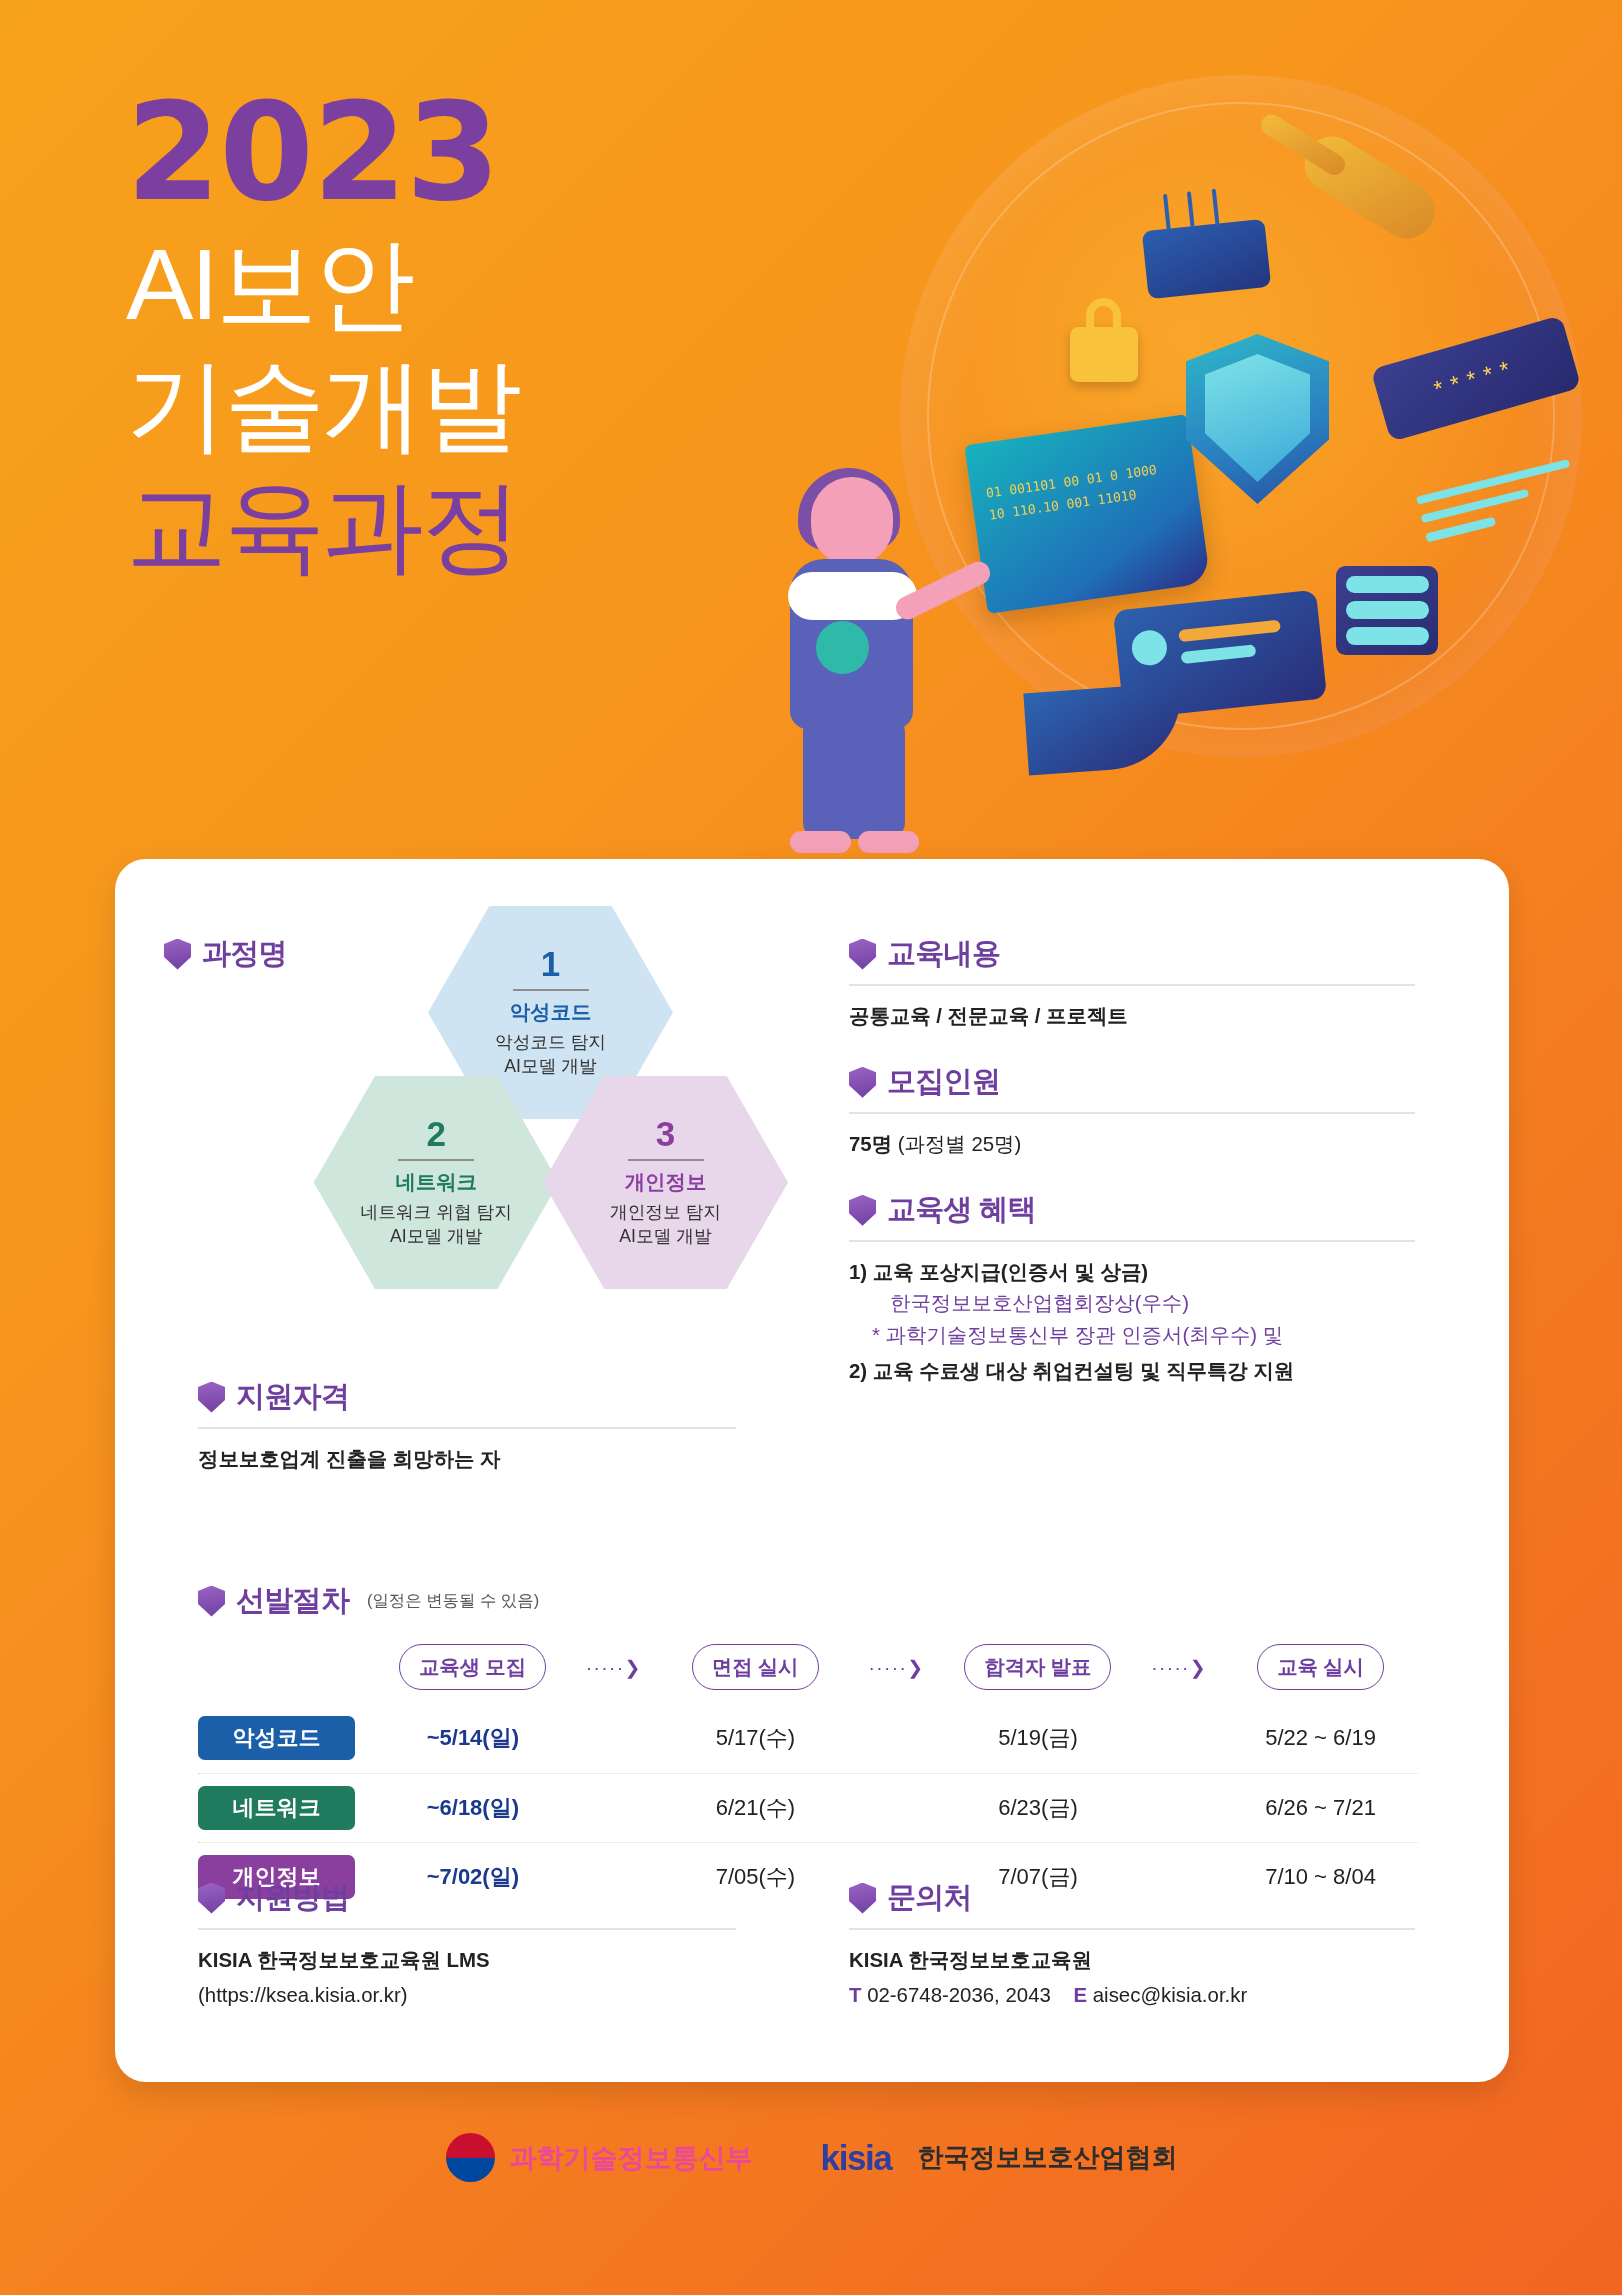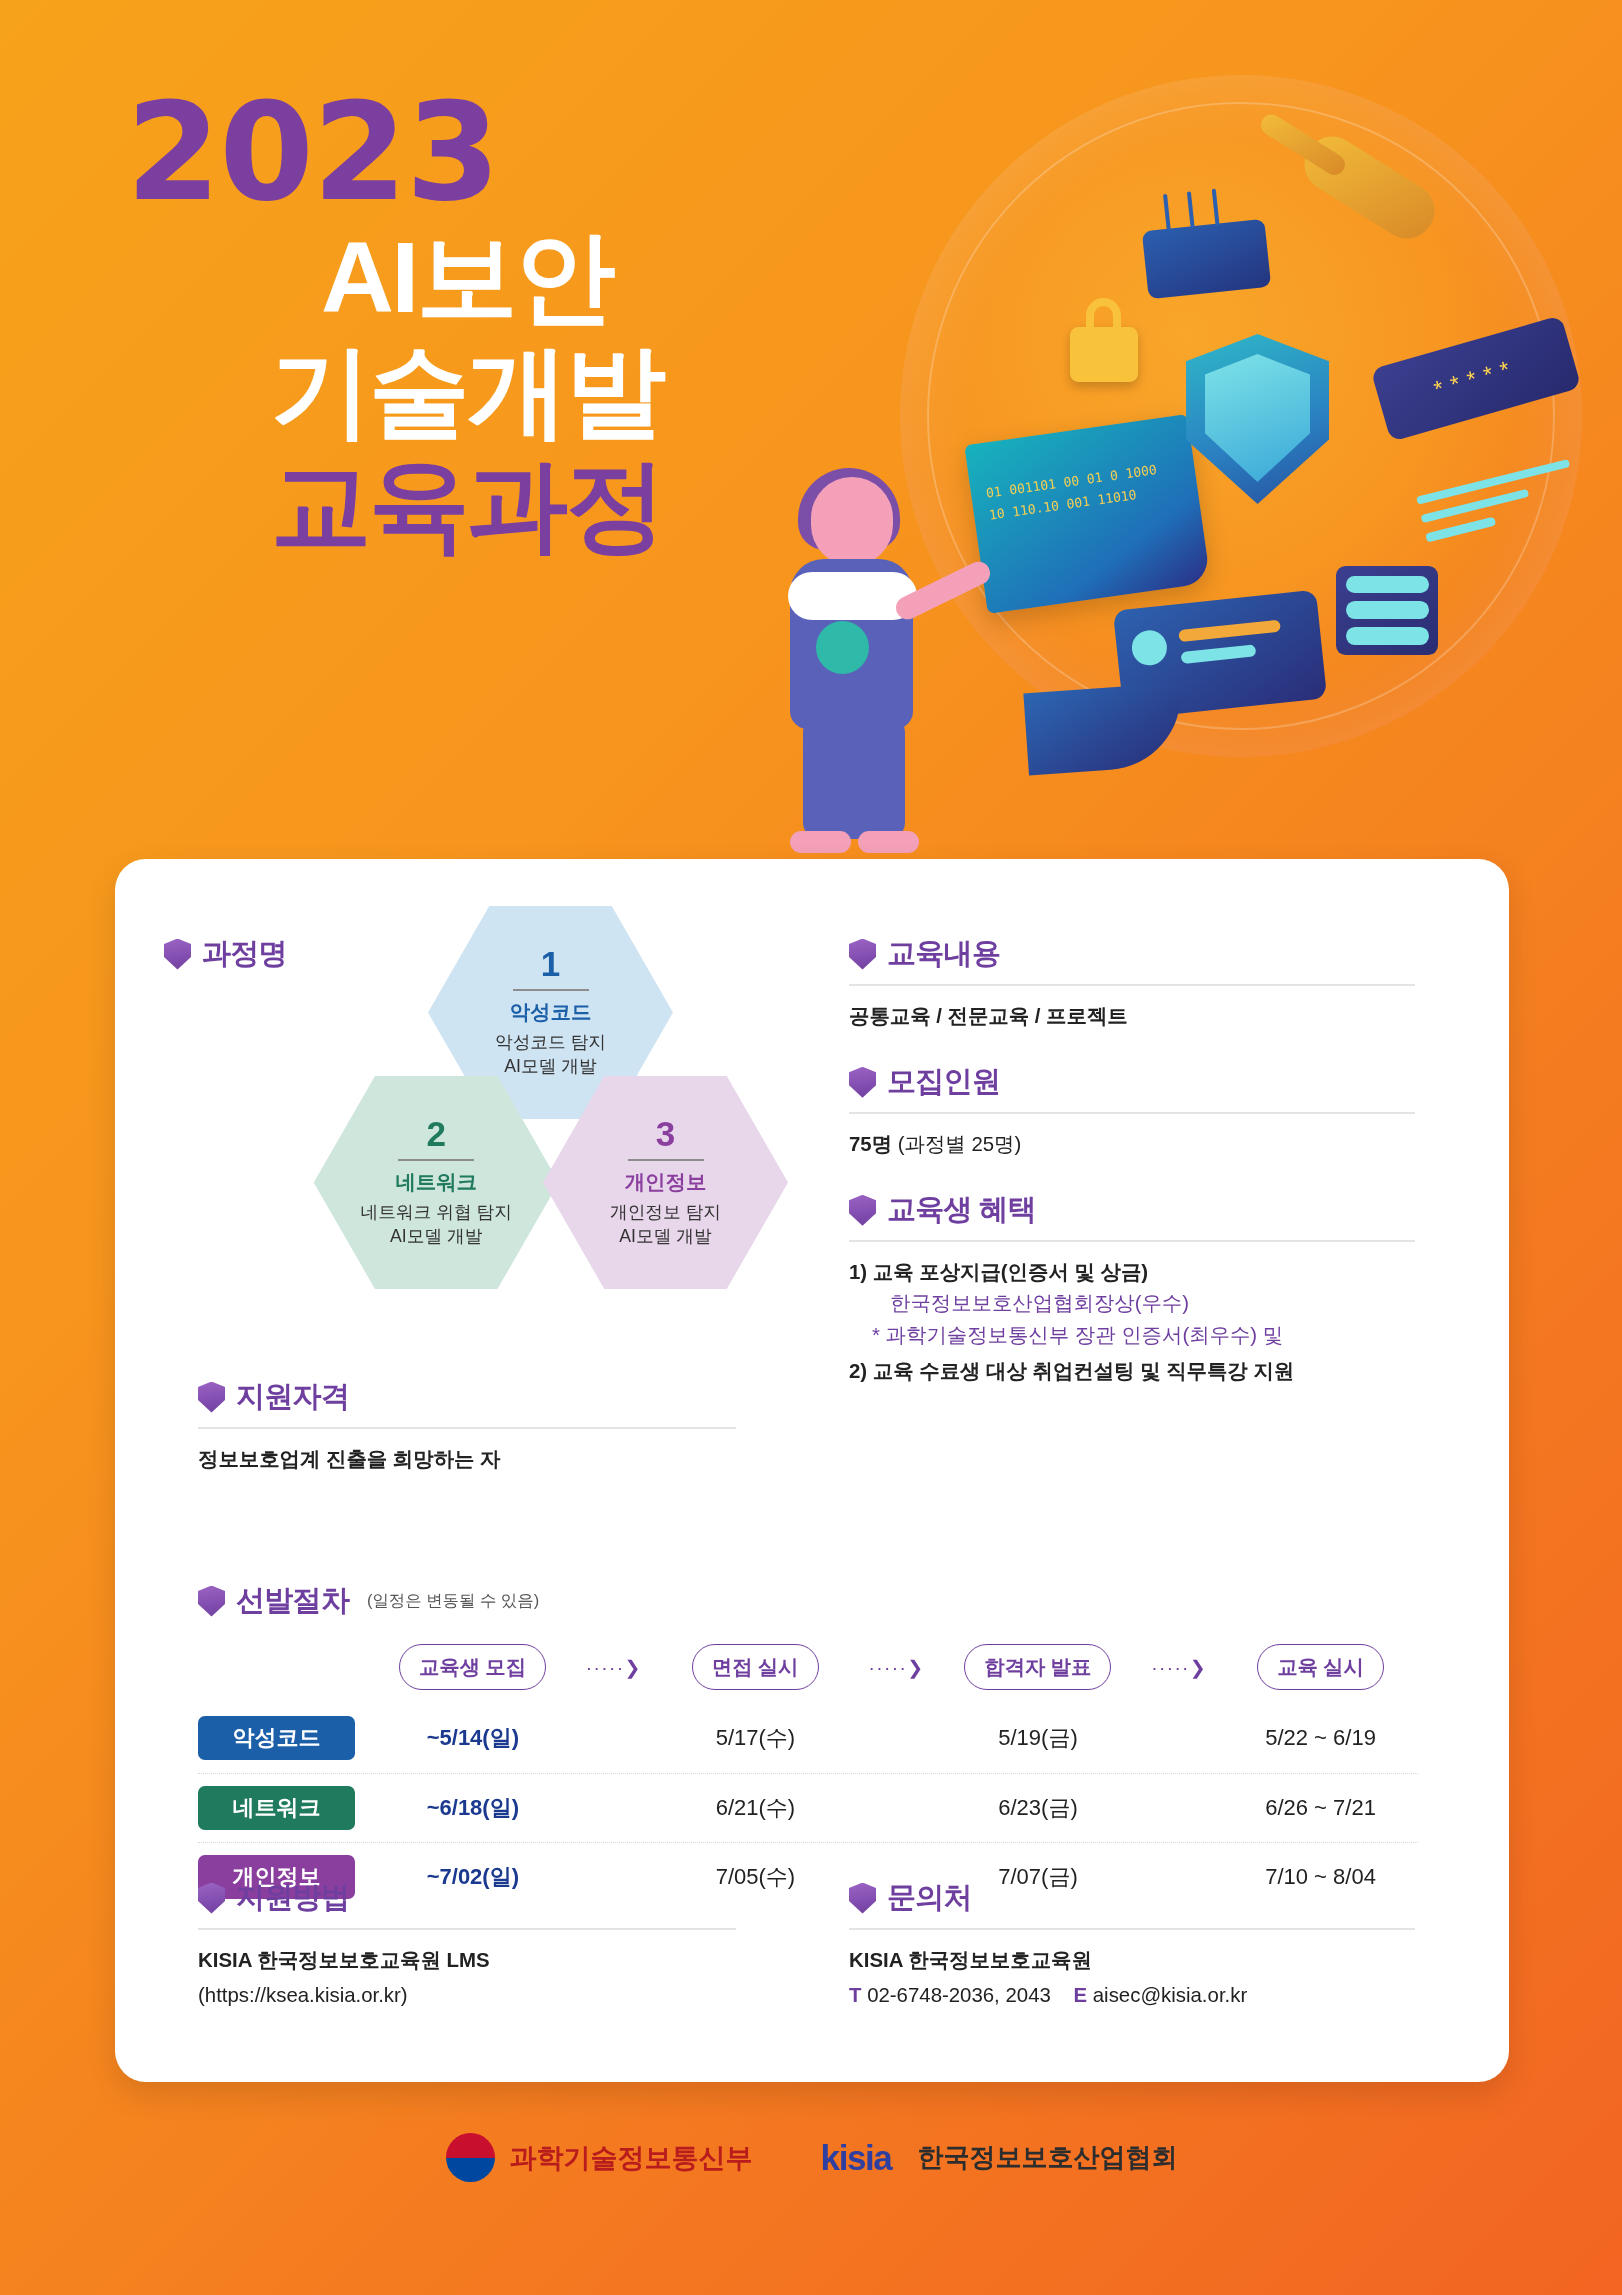--- a/index.html
+++ b/index.html
@@ -12,23 +12,22 @@
   .poster{position:absolute;inset:0;}
 
   
   .header{position:absolute;left:0;top:0;width:1623px;height:866px;}
   .title-block{position:absolute;left:126px;top:84px;width:682px;}
   .t-year{
     font-size:136px;line-height:1;font-weight:700;color:#7b3fa0;letter-spacing:-1.4px;
     font-family:"DejaVu Sans",sans-serif;
   }
   .t-line{
-    font-size:101px;line-height:1.12;font-weight:700;color:#ffffff;letter-spacing:-2.7px;
-    margin-top:1px;
-    text-align:center;
+    font-size:101px;line-height:1.12;font-weight:400;color:#ffffff;letter-spacing:-2.7px;
+    margin-top:8px;
   }
   .t-line.purple{color:#7b3fa0;}
 
   
   .sphere{
     position:absolute;left:900px;top:75px;width:682px;height:682px;border-radius:50%;
     background:radial-gradient(circle at 42% 38%,#f9a62a 0%,#f79621 45%,#f3801f 75%,#ef6c22 100%);
     box-shadow:inset 0 0 82px rgba(255,255,255,.18);
   }
   .sphere .ring{
@@ -198,21 +197,21 @@
   .logo-g{display:flex;align-items:center;gap:15px;}
   .taegeuk{
     width:49px;height:49px;border-radius:24.5px;
     background:linear-gradient(180deg,#c8102e 0%,#c8102e 50%,#0047a0 50%,#0047a0 100%);
     position:relative;
   }
   .taegeuk::after{
     content:"";position:absolute;left:9.5px;top:9.5px;width:30px;height:30px;border-radius:15px;
     background:linear-gradient(110deg,#ffffff 0 48%,transparent 48%);opacity:.0;
   }
-  .logo-text{font-size:27px;font-weight:700;color:#b91c1c;}
+  .logo-text{font-size:27px;font-weight:700;color:#ec4899;}
   .kisia{font-size:35px;font-weight:700;color:#2f3fa0;letter-spacing:-1.4px;}
   .kisia-sub{font-size:26px;font-weight:700;color:#2d2d2d;margin-left:11px;}
 </style>
 </head>
 <body>
 
 <div class="poster">
 
   <div class="header">
 

